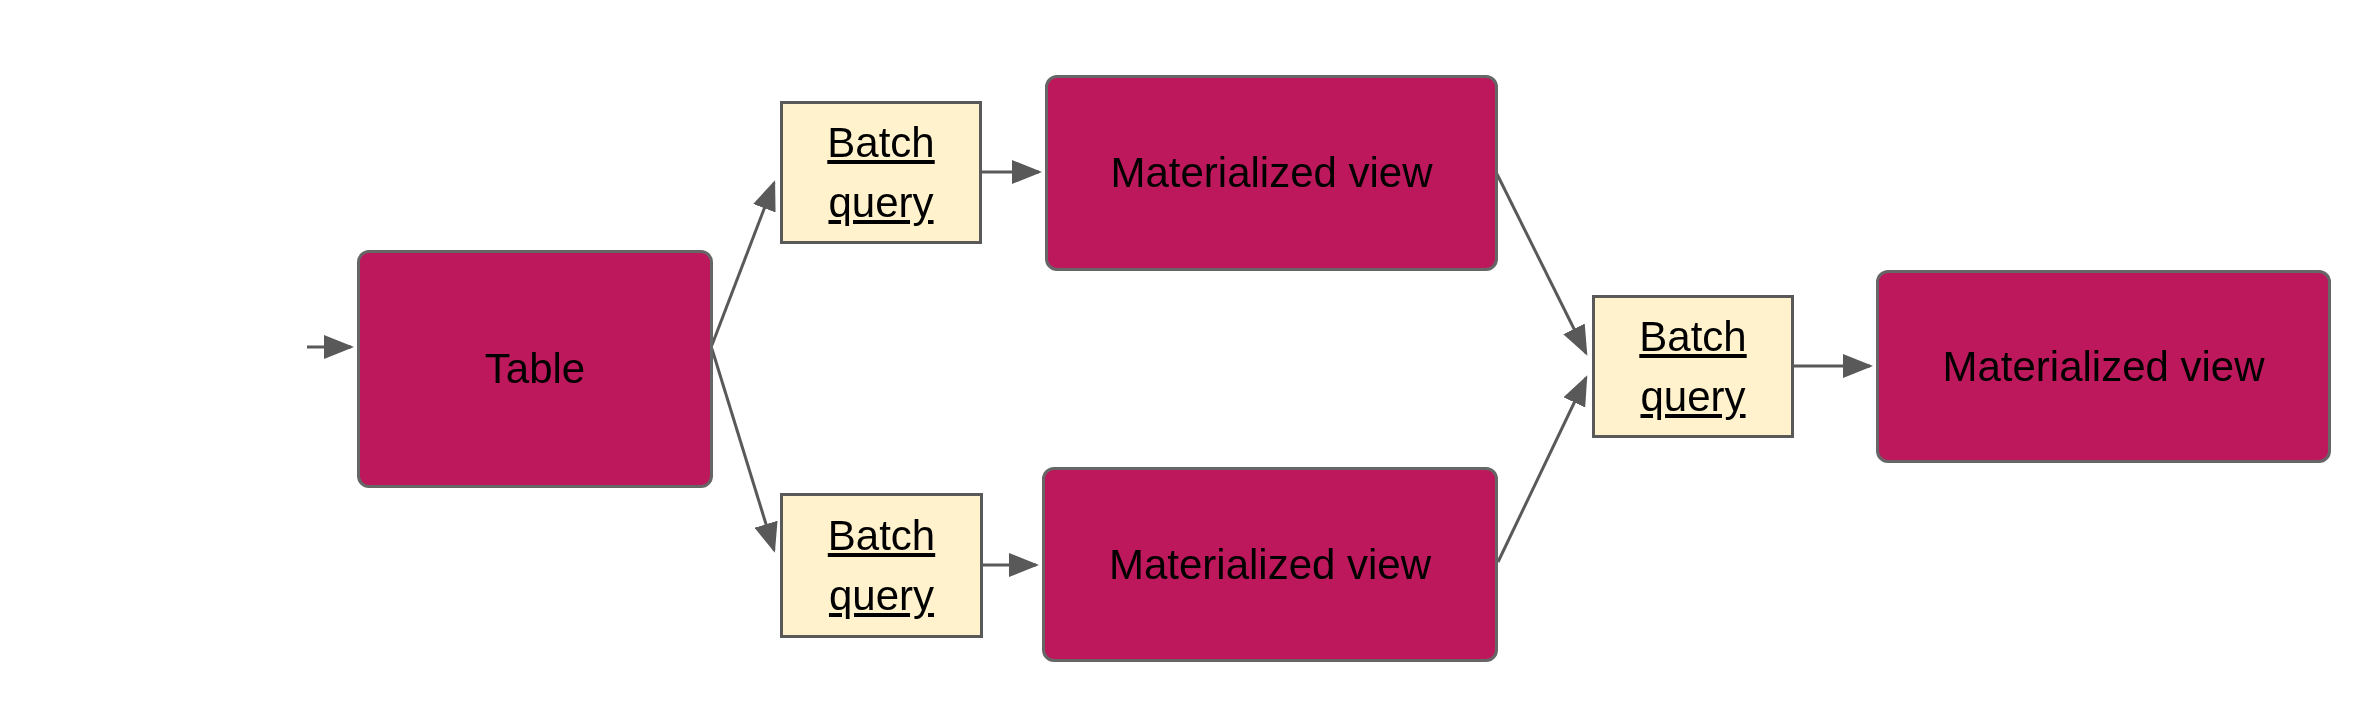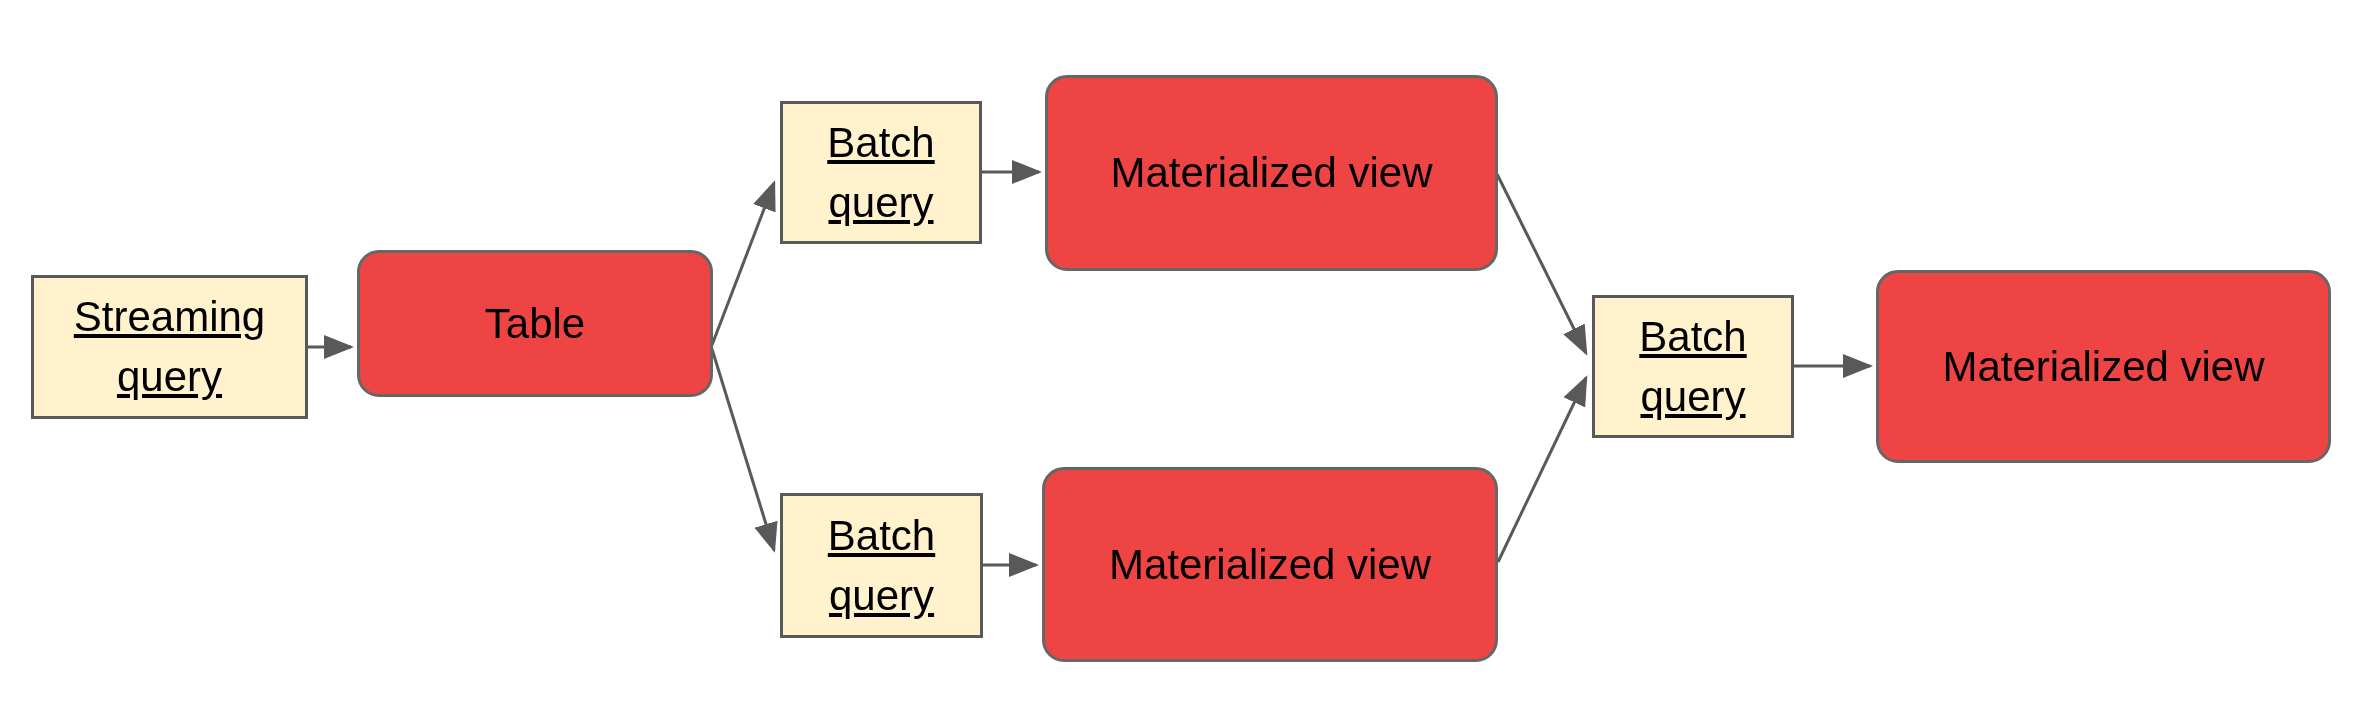--- a/index.html
+++ b/index.html
@@ -28,27 +28,27 @@
     color: #000000;
     padding: 8px 14px;
   }
   .node.query {
     background: #FFF2CC;
     border: 3px solid #595959;
     border-radius: 0;
     text-decoration: underline;
   }
   .node.view {
-    background: #ef4444;
+    background: #be185d;
     border: 3px solid #666666;
-    border-radius: 22px;
+    border-radius: 12px;
   }
   
   #n0 { left: 31px;   top: 275px; width: 277px; height: 144px; }
-  #n1 { left: 357px;  top: 250px; width: 356px; height: 147px; }
+  #n1 { left: 357px;  top: 250px; width: 356px; height: 238px; }
   #n2 { left: 780px;  top: 101px; width: 202px; height: 143px; }
   #n3 { left: 1045px; top: 75px;  width: 453px; height: 196px; }
   #n4 { left: 780px;  top: 493px; width: 203px; height: 145px; }
   #n5 { left: 1042px; top: 467px; width: 456px; height: 195px; }
   #n6 { left: 1592px; top: 295px; width: 202px; height: 143px; }
   #n7 { left: 1876px; top: 270px; width: 455px; height: 193px; }
 </style>
 </head>
 <body>
 
@@ -65,21 +65,20 @@
       <path d="M712,345 L774,183" marker-end="url(#arrow)"></path>
       <path d="M712,349 L774,550" marker-end="url(#arrow)"></path>
       <path d="M982,172 L1039,172" marker-end="url(#arrow)"></path>
       <path d="M983,565 L1036,565" marker-end="url(#arrow)"></path>
       <path d="M1497,174 L1586,353" marker-end="url(#arrow)"></path>
       <path d="M1498,562 L1586,378" marker-end="url(#arrow)"></path>
       <path d="M1794,366 L1870,366" marker-end="url(#arrow)"></path>
     </g>
   </svg>
 
-  <div class="node query" id="n0">Streaming query</div>
 
   <div class="node view" id="n1">Table</div>
 
   <div class="node query" id="n2">Batch query</div>
 
   <div class="node view" id="n3">Materialized view</div>
 
   <div class="node query" id="n4">Batch query</div>
 
   <div class="node view" id="n5">Materialized view</div>

